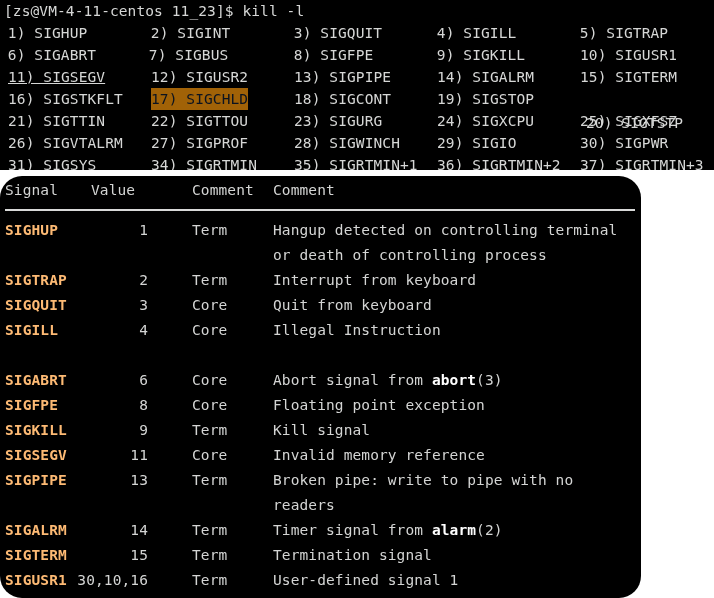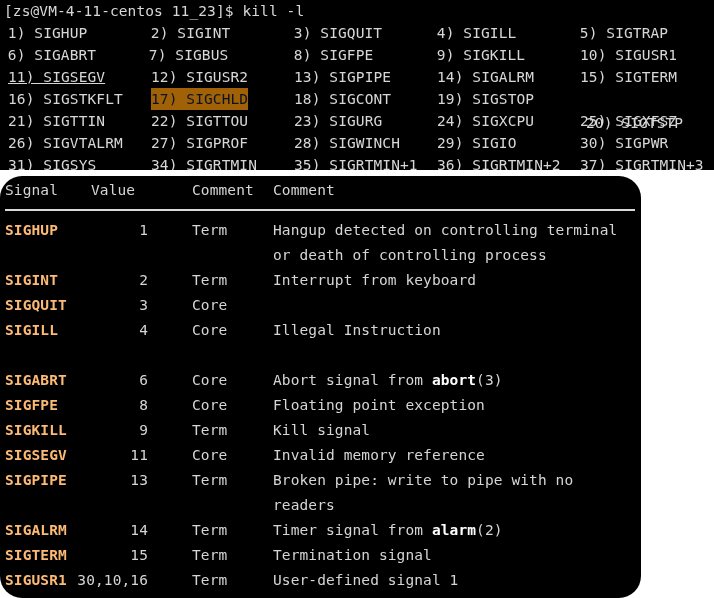--- a/index.html
+++ b/index.html
@@ -208,29 +208,30 @@
         <div class="man-row">
           <span class="man-cell c-signal">SIGHUP</span>
           <span class="man-cell c-value">1</span>
           <span class="man-cell c-action">Term</span>
           <span class="man-cell c-comment">Hangup detected on controlling terminal</span>
         </div>
         <div class="man-row">
           <span class="man-cell c-comment">or death of controlling process</span>
         </div>
         <div class="man-row">
-          <span class="man-cell c-signal">SIGINT</span>
+          <span class="man-cell c-signal">SIGTRAP</span>
           <span class="man-cell c-value">2</span>
           <span class="man-cell c-action">Term</span>
           <span class="man-cell c-comment">Interrupt from keyboard</span>
         </div>
         <div class="man-row">
           <span class="man-cell c-signal">SIGQUIT</span>
           <span class="man-cell c-value">3</span>
           <span class="man-cell c-action">Core</span>
+          <span class="man-cell c-comment">Quit from keyboard</span>
         </div>
         <div class="man-row">
           <span class="man-cell c-signal">SIGILL</span>
           <span class="man-cell c-value">4</span>
           <span class="man-cell c-action">Core</span>
           <span class="man-cell c-comment">Illegal Instruction</span>
         </div>
         <div class="man-row"></div>
         <div class="man-row">
           <span class="man-cell c-signal">SIGABRT</span>

